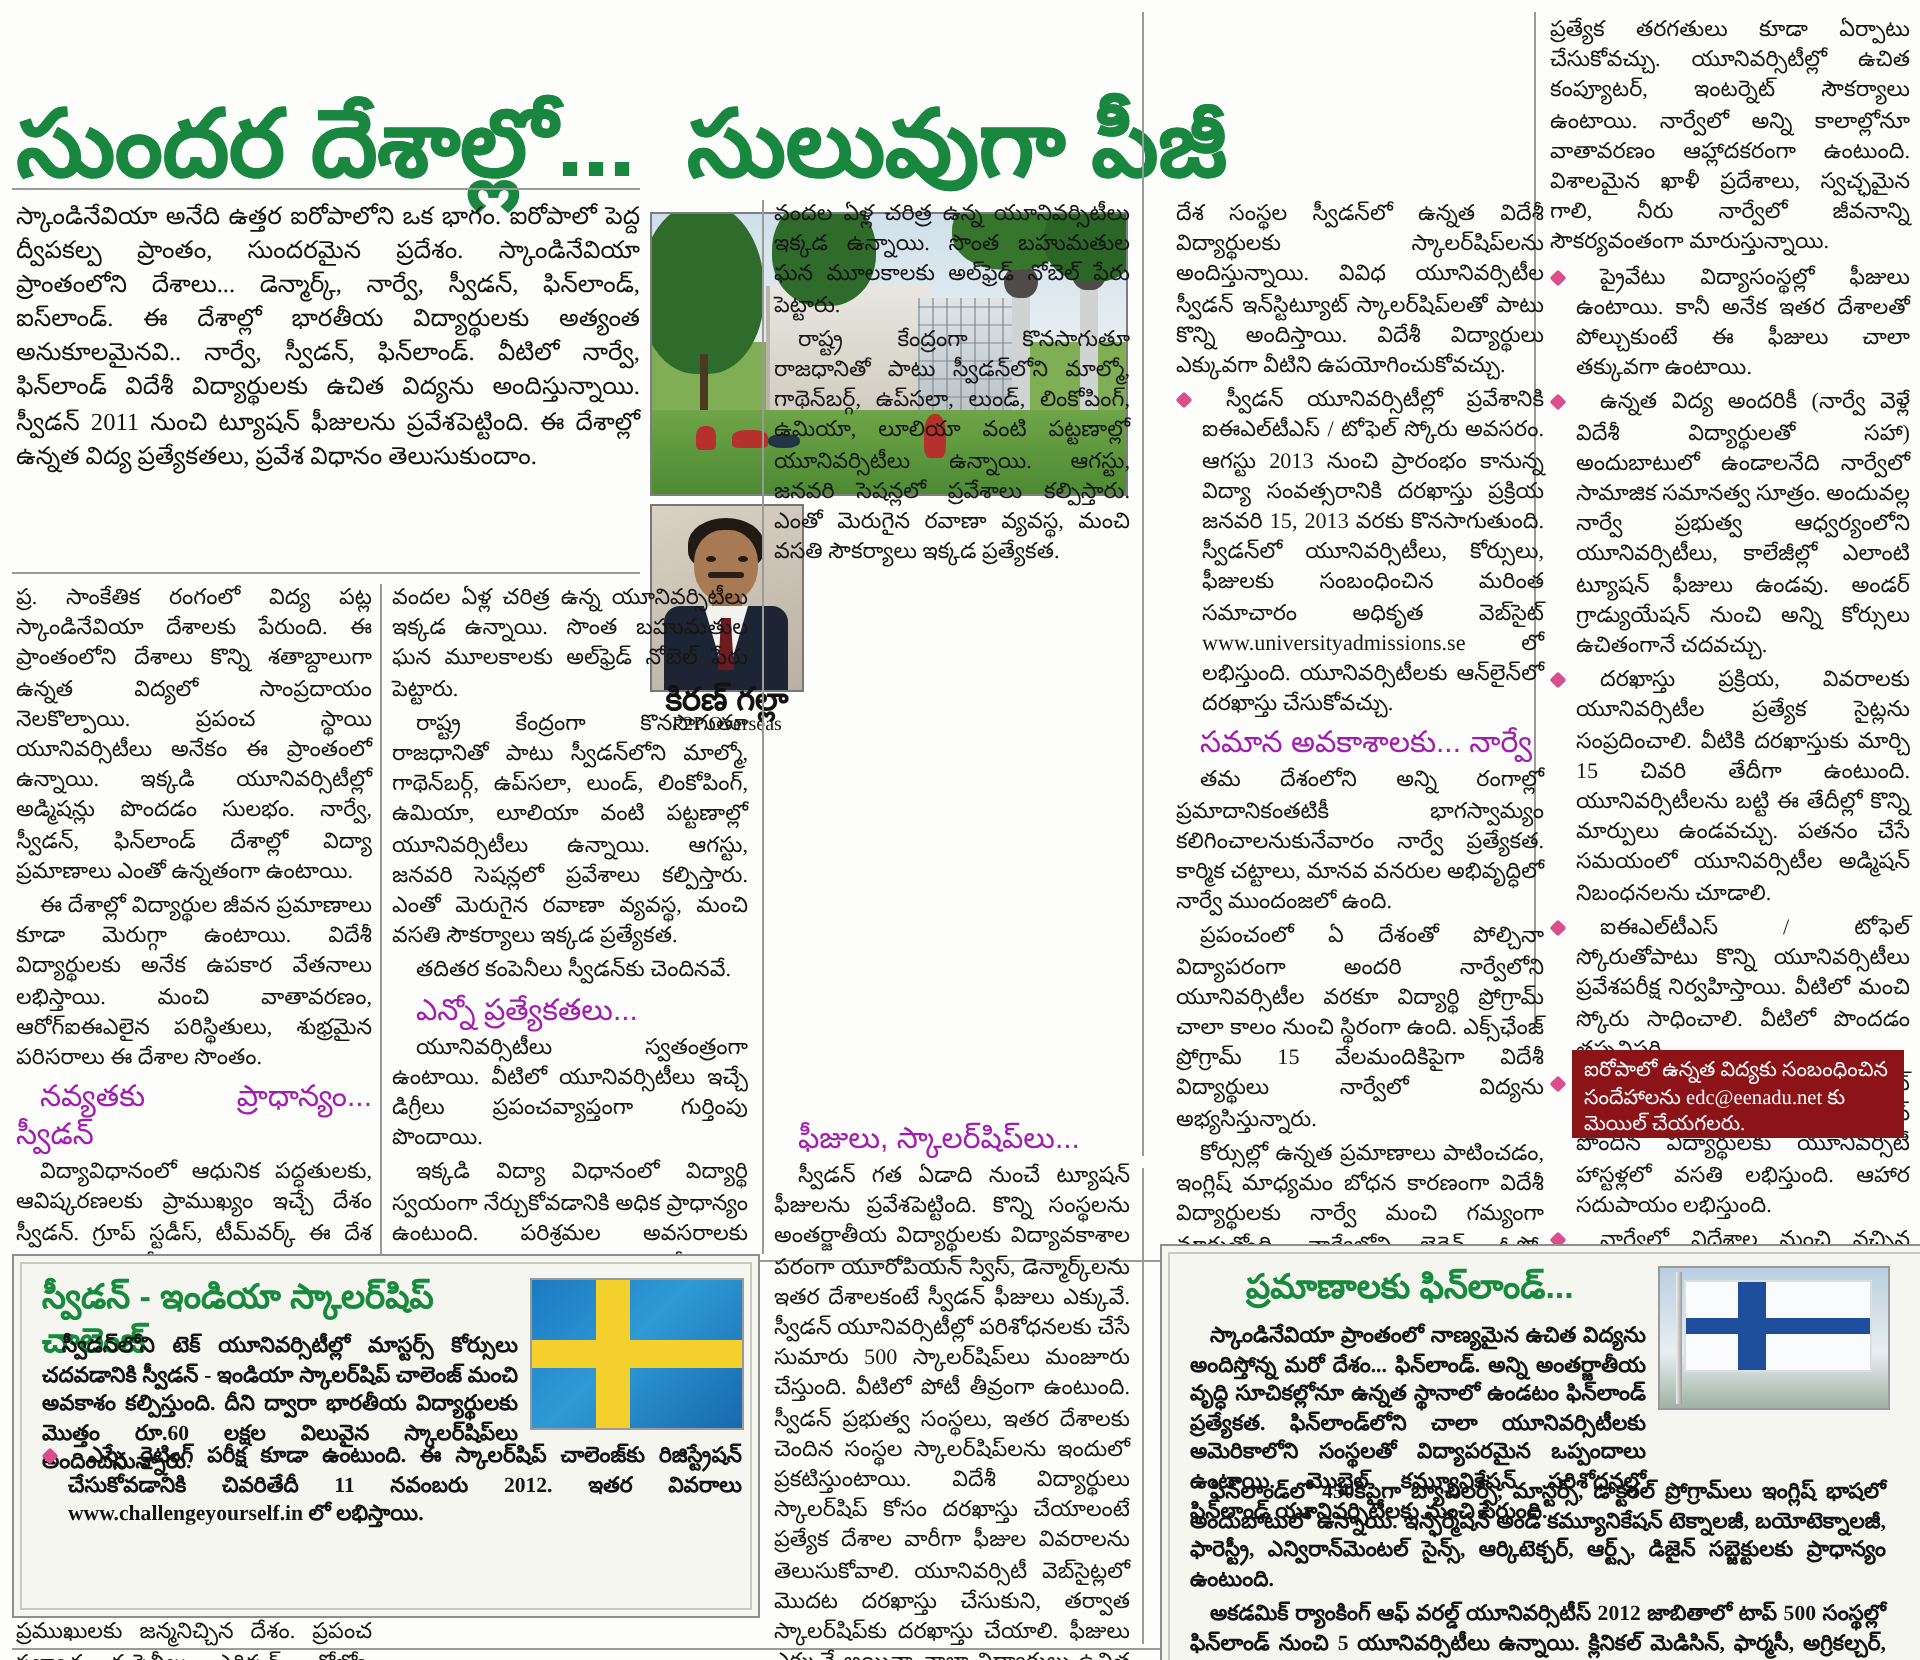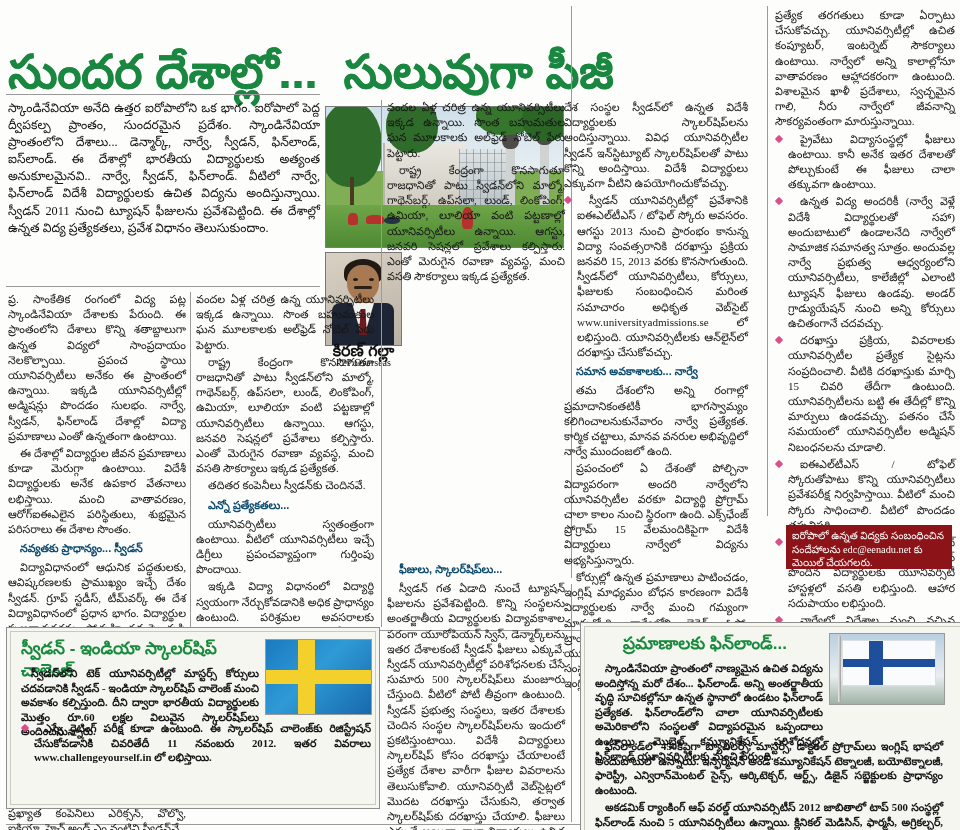--- a/index.html
+++ b/index.html
@@ -36,24 +36,24 @@
     position:absolute;
     font-size:11.1px;
     line-height:15.2px;
     text-align:justify;
     color:#161616;
     font-family:"Liberation Serif", serif;
   }
   .col p{margin:0 0 2px 0;text-indent:12px;}
   .col p.noind{text-indent:0;}
   .subhead{
-    color:#0c4a6e;
+    color:#a21caf;
     font-family:"Liberation Sans", sans-serif;
-    font-weight:bold;
-    font-size:11px;
+    font-weight:normal;
+    font-size:15px;
     line-height:19px;
     margin:5px 0 3px 0;
     text-indent:0;
   }
   .bullet{
     position:relative;
     padding-left:13px;
     text-indent:0;
     margin:0 0 2px 0;
   }
@@ -237,21 +237,21 @@
   <div class="col" style="left:387px;top:560px;width:178px;">
     <p class="subhead">ఫీజులు, స్కాలర్‌షిప్‌లు...</p>
     <p>స్వీడన్ గత ఏడాది నుంచే ట్యూషన్ ఫీజులను ప్రవేశపెట్టింది. కొన్ని సంస్థలను అంతర్జాతీయ విద్యార్థులకు విద్యావకాశాల పరంగా యూరోపియన్ స్విస్, డెన్మార్క్‌లను ఇతర దేశాలకంటే స్వీడన్ ఫీజులు ఎక్కువే. స్వీడన్ యూనివర్సిటీల్లో పరిశోధనలకు చేసే సుమారు 500 స్కాలర్‌షిప్‌లు మంజూరు చేస్తుంది. వీటిలో పోటీ తీవ్రంగా ఉంటుంది. స్వీడన్ ప్రభుత్వ సంస్థలు, ఇతర దేశాలకు చెందిన సంస్థల స్కాలర్‌షిప్‌లను ఇందులో ప్రకటిస్తుంటాయి. విదేశీ విద్యార్థులు స్కాలర్‌షిప్ కోసం దరఖాస్తు చేయాలంటే ప్రత్యేక దేశాల వారీగా ఫీజుల వివరాలను తెలుసుకోవాలి. యూనివర్సిటీ వెబ్‌సైట్లలో మొదట దరఖాస్తు చేసుకుని, తర్వాత స్కాలర్‌షిప్‌కు దరఖాస్తు చేయాలి. ఫీజులు ఎక్కువే అయినా చాలా విద్యార్థులు ఉచిత విద్యను పొందుతున్నారు.</p>
   </div>
 
   <div class="col" style="left:387px;top:100px;width:178px;">
     <p class="noind">వందల ఏళ్ల చరిత్ర ఉన్న యూనివర్సిటీలు ఇక్కడ ఉన్నాయి. సొంత బహుమతుల ఘన మూలకాలకు అల్‌ఫ్రెడ్ నోబెల్ పేరు పెట్టారు.</p>
     <p>రాష్ట్ర కేంద్రంగా కొనసాగుతూ రాజధానితో పాటు స్వీడన్‌లోని మాల్మో, గాథెన్‌బర్గ్, ఉప్‌సలా, లుండ్, లింకోపింగ్, ఉమియా, లూలియా వంటి పట్టణాల్లో యూనివర్సిటీలు ఉన్నాయి. ఆగస్టు, జనవరి సెషన్లలో ప్రవేశాలు కల్పిస్తారు. ఎంతో మెరుగైన రవాణా వ్యవస్థ, మంచి వసతి సౌకర్యాలు ఇక్కడ ప్రత్యేకత.</p>
   </div>
 
-  <div class="col" style="left:564px;top:100px;width:184px;">
+  <div class="col" style="left:588px;top:100px;width:184px;">
     <p class="noind">దేశ సంస్థల స్వీడన్‌లో ఉన్నత విదేశీ విద్యార్థులకు స్కాలర్‌షిప్‌లను అందిస్తున్నాయి. వివిధ యూనివర్సిటీల స్వీడన్ ఇన్‌స్టిట్యూట్ స్కాలర్‌షిప్‌లతో పాటు కొన్ని అందిస్తాయి. విదేశీ విద్యార్థులు ఎక్కువగా వీటిని ఉపయోగించుకోవచ్చు.</p>
     <p class="bullet">స్వీడన్ యూనివర్సిటీల్లో ప్రవేశానికి ఐఈఎల్‌టీఎస్ / టోఫెల్ స్కోరు అవసరం. ఆగస్టు 2013 నుంచి ప్రారంభం కానున్న విద్యా సంవత్సరానికి దరఖాస్తు ప్రక్రియ జనవరి 15, 2013 వరకు కొనసాగుతుంది. స్వీడన్‌లో యూనివర్సిటీలు, కోర్సులు, ఫీజులకు సంబంధించిన మరింత సమాచారం అధికృత వెబ్‌సైట్ www.universityadmissions.se లో లభిస్తుంది. యూనివర్సిటీలకు ఆన్‌లైన్‌లో దరఖాస్తు చేసుకోవచ్చు.</p>
     <p class="subhead">సమాన అవకాశాలకు... నార్వే</p>
     <p>తమ దేశంలోని అన్ని రంగాల్లో ప్రమాదానికంతటికీ భాగస్వామ్యం కలిగించాలనుకునేవారం నార్వే ప్రత్యేకత. కార్మిక చట్టాలు, మానవ వనరుల అభివృద్ధిలో నార్వే ముందంజలో ఉంది.</p>
     <p>ప్రపంచంలో ఏ దేశంతో పోల్చినా విద్యాపరంగా అందరి నార్వేలోని యూనివర్సిటీల వరకూ విద్యార్థి ప్రోగ్రామ్ చాలా కాలం నుంచి స్థిరంగా ఉంది. ఎక్స్‌ఛేంజ్ ప్రోగ్రామ్ 15 వేలమందికిపైగా విదేశీ విద్యార్థులు నార్వేలో విద్యను అభ్యసిస్తున్నారు.</p>
     <p>కోర్సుల్లో ఉన్నత ప్రమాణాలు పాటించడం, ఇంగ్లిష్‌ మాధ్యమం బోధన కారణంగా విదేశీ విద్యార్థులకు నార్వే మంచి గమ్యంగా మారుతోంది. నార్వేలోని బెర్గెన్, ఓస్లో, ట్రాండ్‌హీమ్, స్టవాంగర్ వంటి నగరాల్లో యూనివర్సిటీలు, ఎత్తైన కాలేజీలు, ప్రత్యేక సంస్థలు ఉన్నాయి. అన్నింటా బోధన ఇంగ్లిష్‌లోనూ అందుబాటులో ఉంటుంది.</p>
   </div>
 
   <div class="col" style="left:775px;top:8px;width:180px;">
     <p class="noind">ప్రత్యేక తరగతులు కూడా ఏర్పాటు చేసుకోవచ్చు. యూనివర్సిటీల్లో ఉచిత కంప్యూటర్, ఇంటర్నెట్ సౌకర్యాలు ఉంటాయి. నార్వేలో అన్ని కాలాల్లోనూ వాతావరణం ఆహ్లాదకరంగా ఉంటుంది. విశాలమైన ఖాళీ ప్రదేశాలు, స్వచ్ఛమైన గాలి, నీరు నార్వేలో జీవనాన్ని సౌకర్యవంతంగా మారుస్తున్నాయి.</p>

